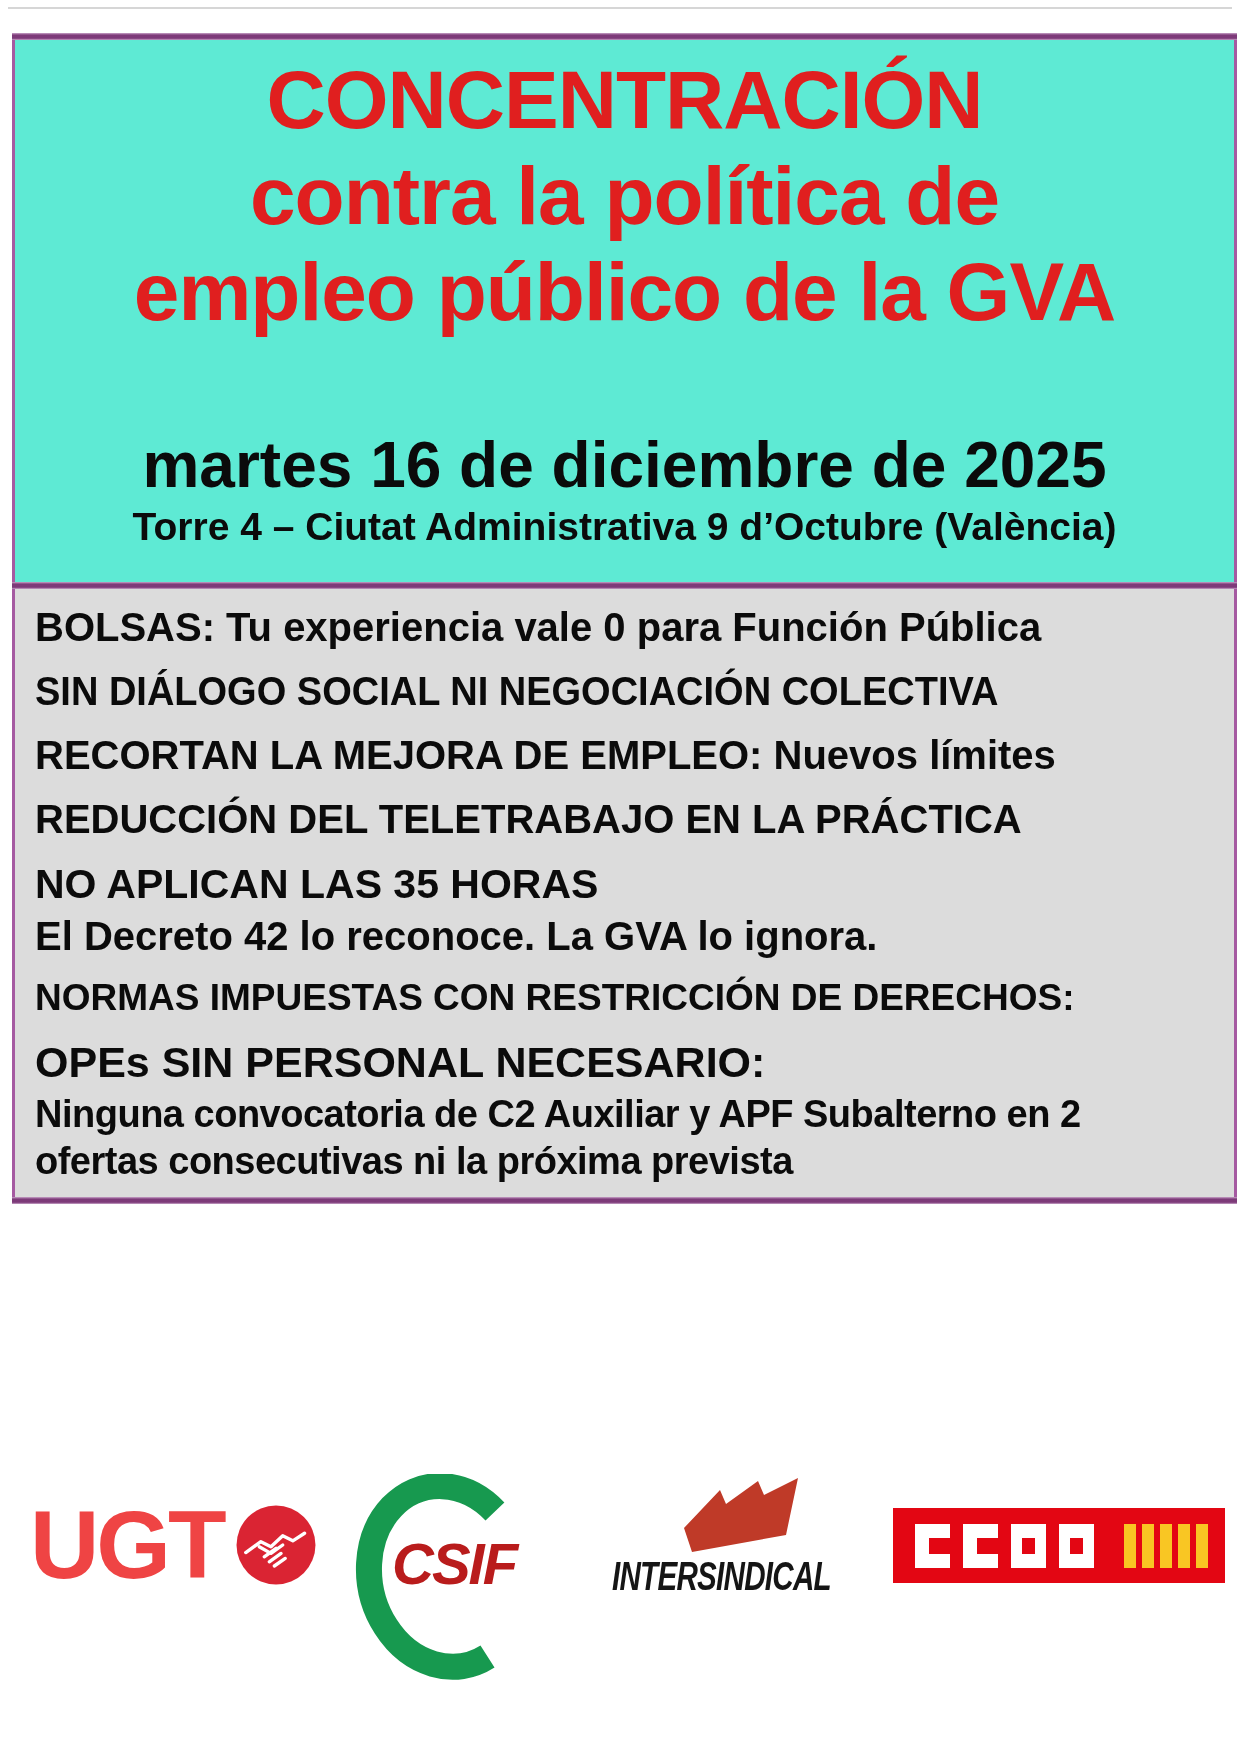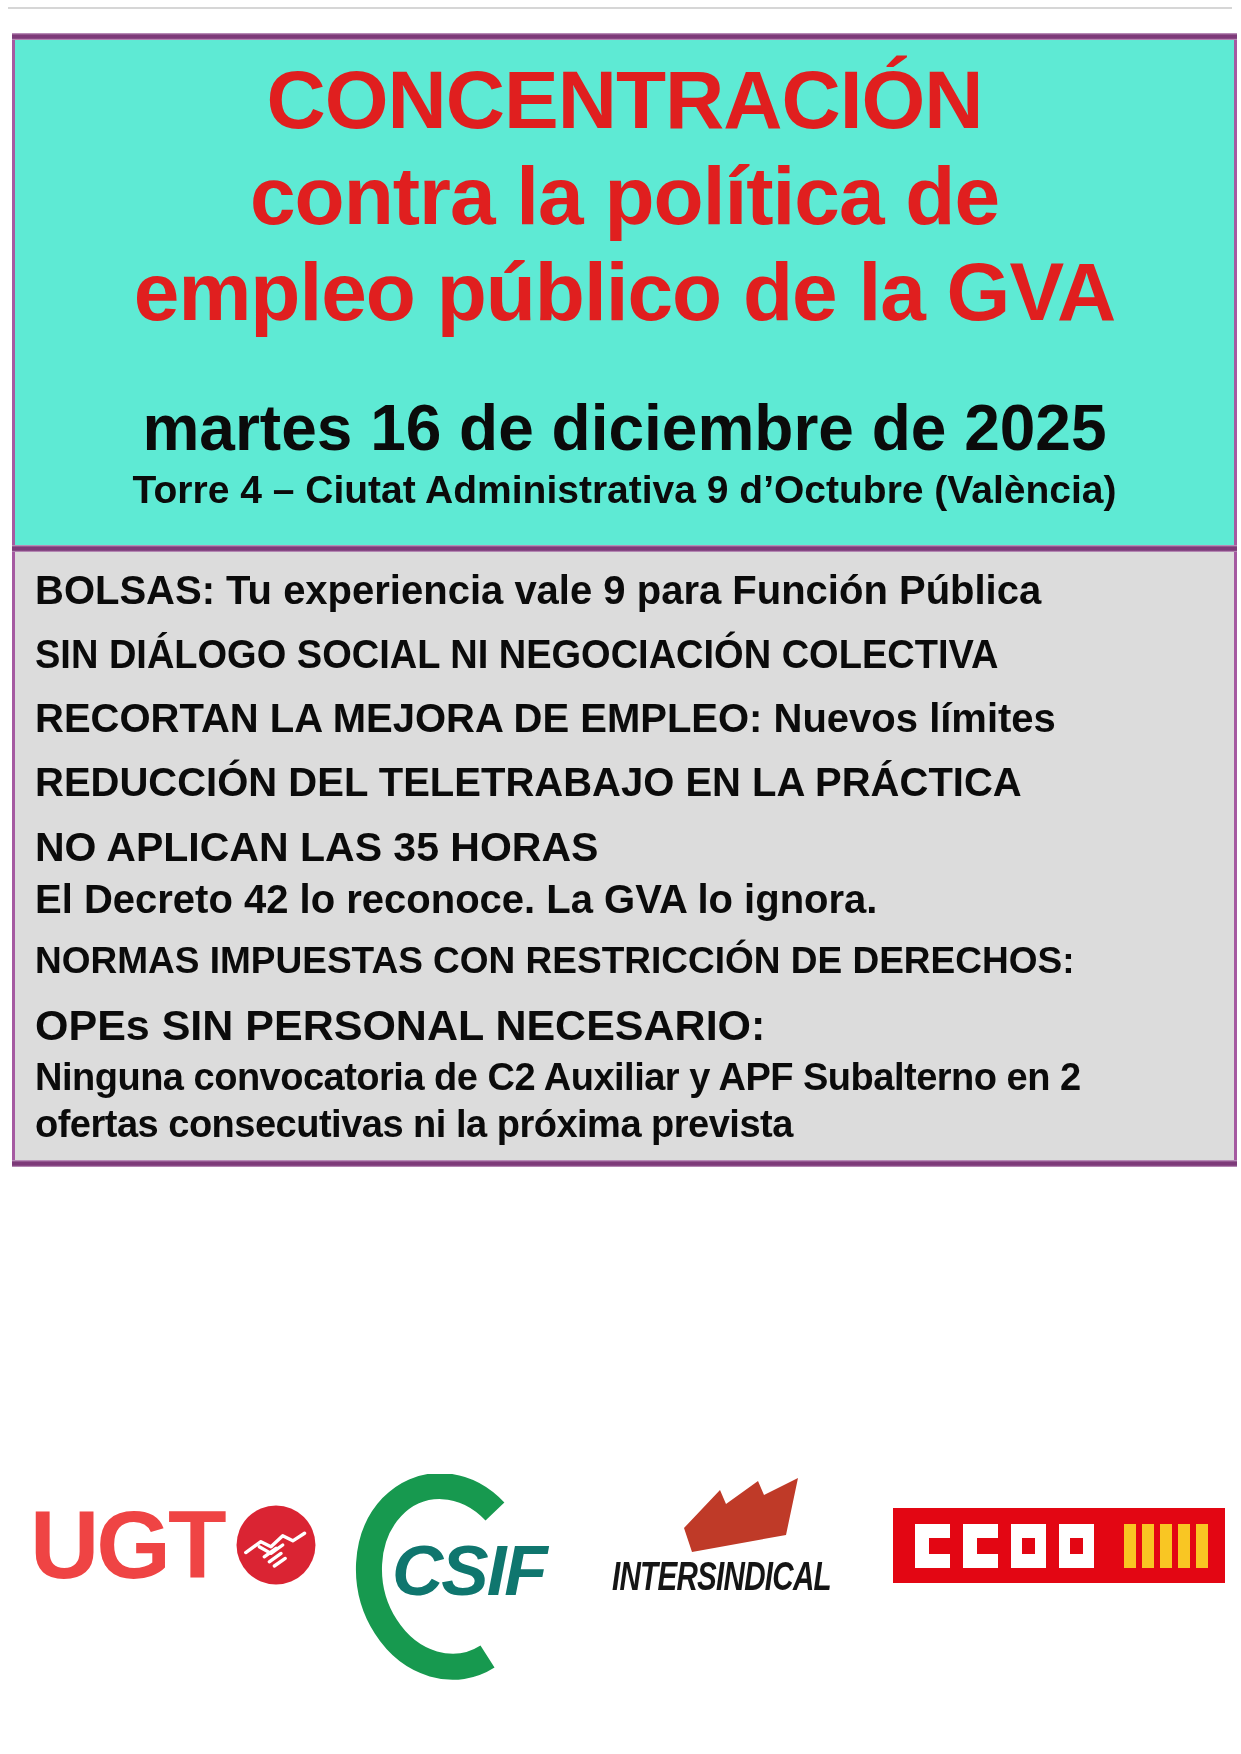--- a/index.html
+++ b/index.html
@@ -20,21 +20,21 @@
     height:7px; margin:0 -3px;
     background:linear-gradient(#c9a4c9 0%, #7d3a79 30%, #7d3a79 75%, #c9a4c9 100%);
   }
 
   
   .white-section { background:#5eead4; text-align:center; padding-top:12px; }
   .title-line {
     font-size:82px; line-height:96px; font-weight:700; color:#e01f1f;
     letter-spacing:-1px; white-space:nowrap;
   }
-  .date-line { margin-top:55px; font-weight:700; font-size:64px; line-height:66px; white-space:nowrap; }
+  .date-line { margin-top:92px; font-weight:700; font-size:64px; line-height:66px; white-space:nowrap; }
   .time-line { margin-top:10px; font-weight:700; font-size:47px; line-height:52px; }
   .loc-line  { margin-top:6px;  font-weight:700; font-size:39px; line-height:46px; padding-bottom:32px; white-space:nowrap; }
 
   
   .gray-section { background:#dcdcdc; padding:6px 20px 12px 20px; }
   .claim { font-weight:700; white-space:nowrap; }
   .size-a { font-size:40px; line-height:64px; }
   .sx95 { display:inline-block; transform:scaleX(.95); transform-origin:0 50%; }
   .horas-title  { font-size:41px; line-height:54px; margin-top:6px; }
   .horas-sub    { font-size:40px; line-height:50px; }
@@ -53,22 +53,22 @@
   .opes-sub   { font-size:38px; line-height:47px; letter-spacing:-0.5px; }
 
   
   .logo { position:absolute; }
   .logo-ugt { left:30px; top:1500px; display:flex; align-items:center; gap:10px; }
   .ugt-text { font-size:96px; line-height:90px; font-weight:700; color:#ef4444; letter-spacing:-3px; }
 
   .logo-csif { left:348px; top:1474px; width:230px; height:235px; }
   .csif-c { position:absolute; left:0; top:0; }
   .csif-text {
-    position:absolute; left:44px; top:56px; font-size:71px; font-style:italic;
-    font-weight:700; color:#0f766e; letter-spacing:-2px;
+    position:absolute; left:44px; top:56px; font-size:58px; font-style:italic;
+    font-weight:700; color:#b91c1c; letter-spacing:-2px;
   }
 
   .logo-inter { left:612px; top:1478px; width:300px; }
   .inter-flag { margin-left:66px; display:block; }
   .inter-name {
     font-size:40px; line-height:40px; font-weight:700; font-style:italic; color:#151515;
     letter-spacing:-1px; white-space:nowrap; transform:scaleX(.74); transform-origin:0 50%;
     margin-top:2px;
   }
   .inter-sub-row { display:flex; align-items:center; margin-top:3px; }
@@ -102,21 +102,21 @@
       <div class="title-line">CONCENTRACIÓN</div>
       <div class="title-line">contra la política de</div>
       <div class="title-line">empleo público de la GVA</div>
       <div class="date-line">martes 16 de diciembre de 2025</div>
       <div class="loc-line">Torre 4 – Ciutat Administrativa 9 d’Octubre (València)</div>
     </div>
 
     <div class="bar"></div>
 
     <div class="gray-section">
-      <div class="claim size-a"><span>BOLSAS: Tu experiencia vale 9 para Función Pública</span></div>
+      <div class="claim size-a"><span>BOLSAS: Tu experiencia vale 0 para Función Pública</span></div>
       <div class="claim size-a"><span class="sx95">SIN DIÁLOGO SOCIAL NI NEGOCIACIÓN COLECTIVA</span></div>
       <div class="claim size-a"><span>RECORTAN LA MEJORA DE EMPLEO: Nuevos límites</span></div>
       <div class="claim size-a"><span>REDUCCIÓN DEL TELETRABAJO EN LA PRÁCTICA</span></div>
 
       <div class="claim horas-title">NO APLICAN LAS 35 HORAS</div>
       <div class="claim horas-sub">El Decreto 42 lo reconoce. La GVA lo ignora.</div>
 
       <div class="claim normas-title">NORMAS IMPUESTAS CON RESTRICCIÓN DE DERECHOS:</div>
 
       <div class="claim opes-title">OPEs SIN PERSONAL NECESARIO:</div>

